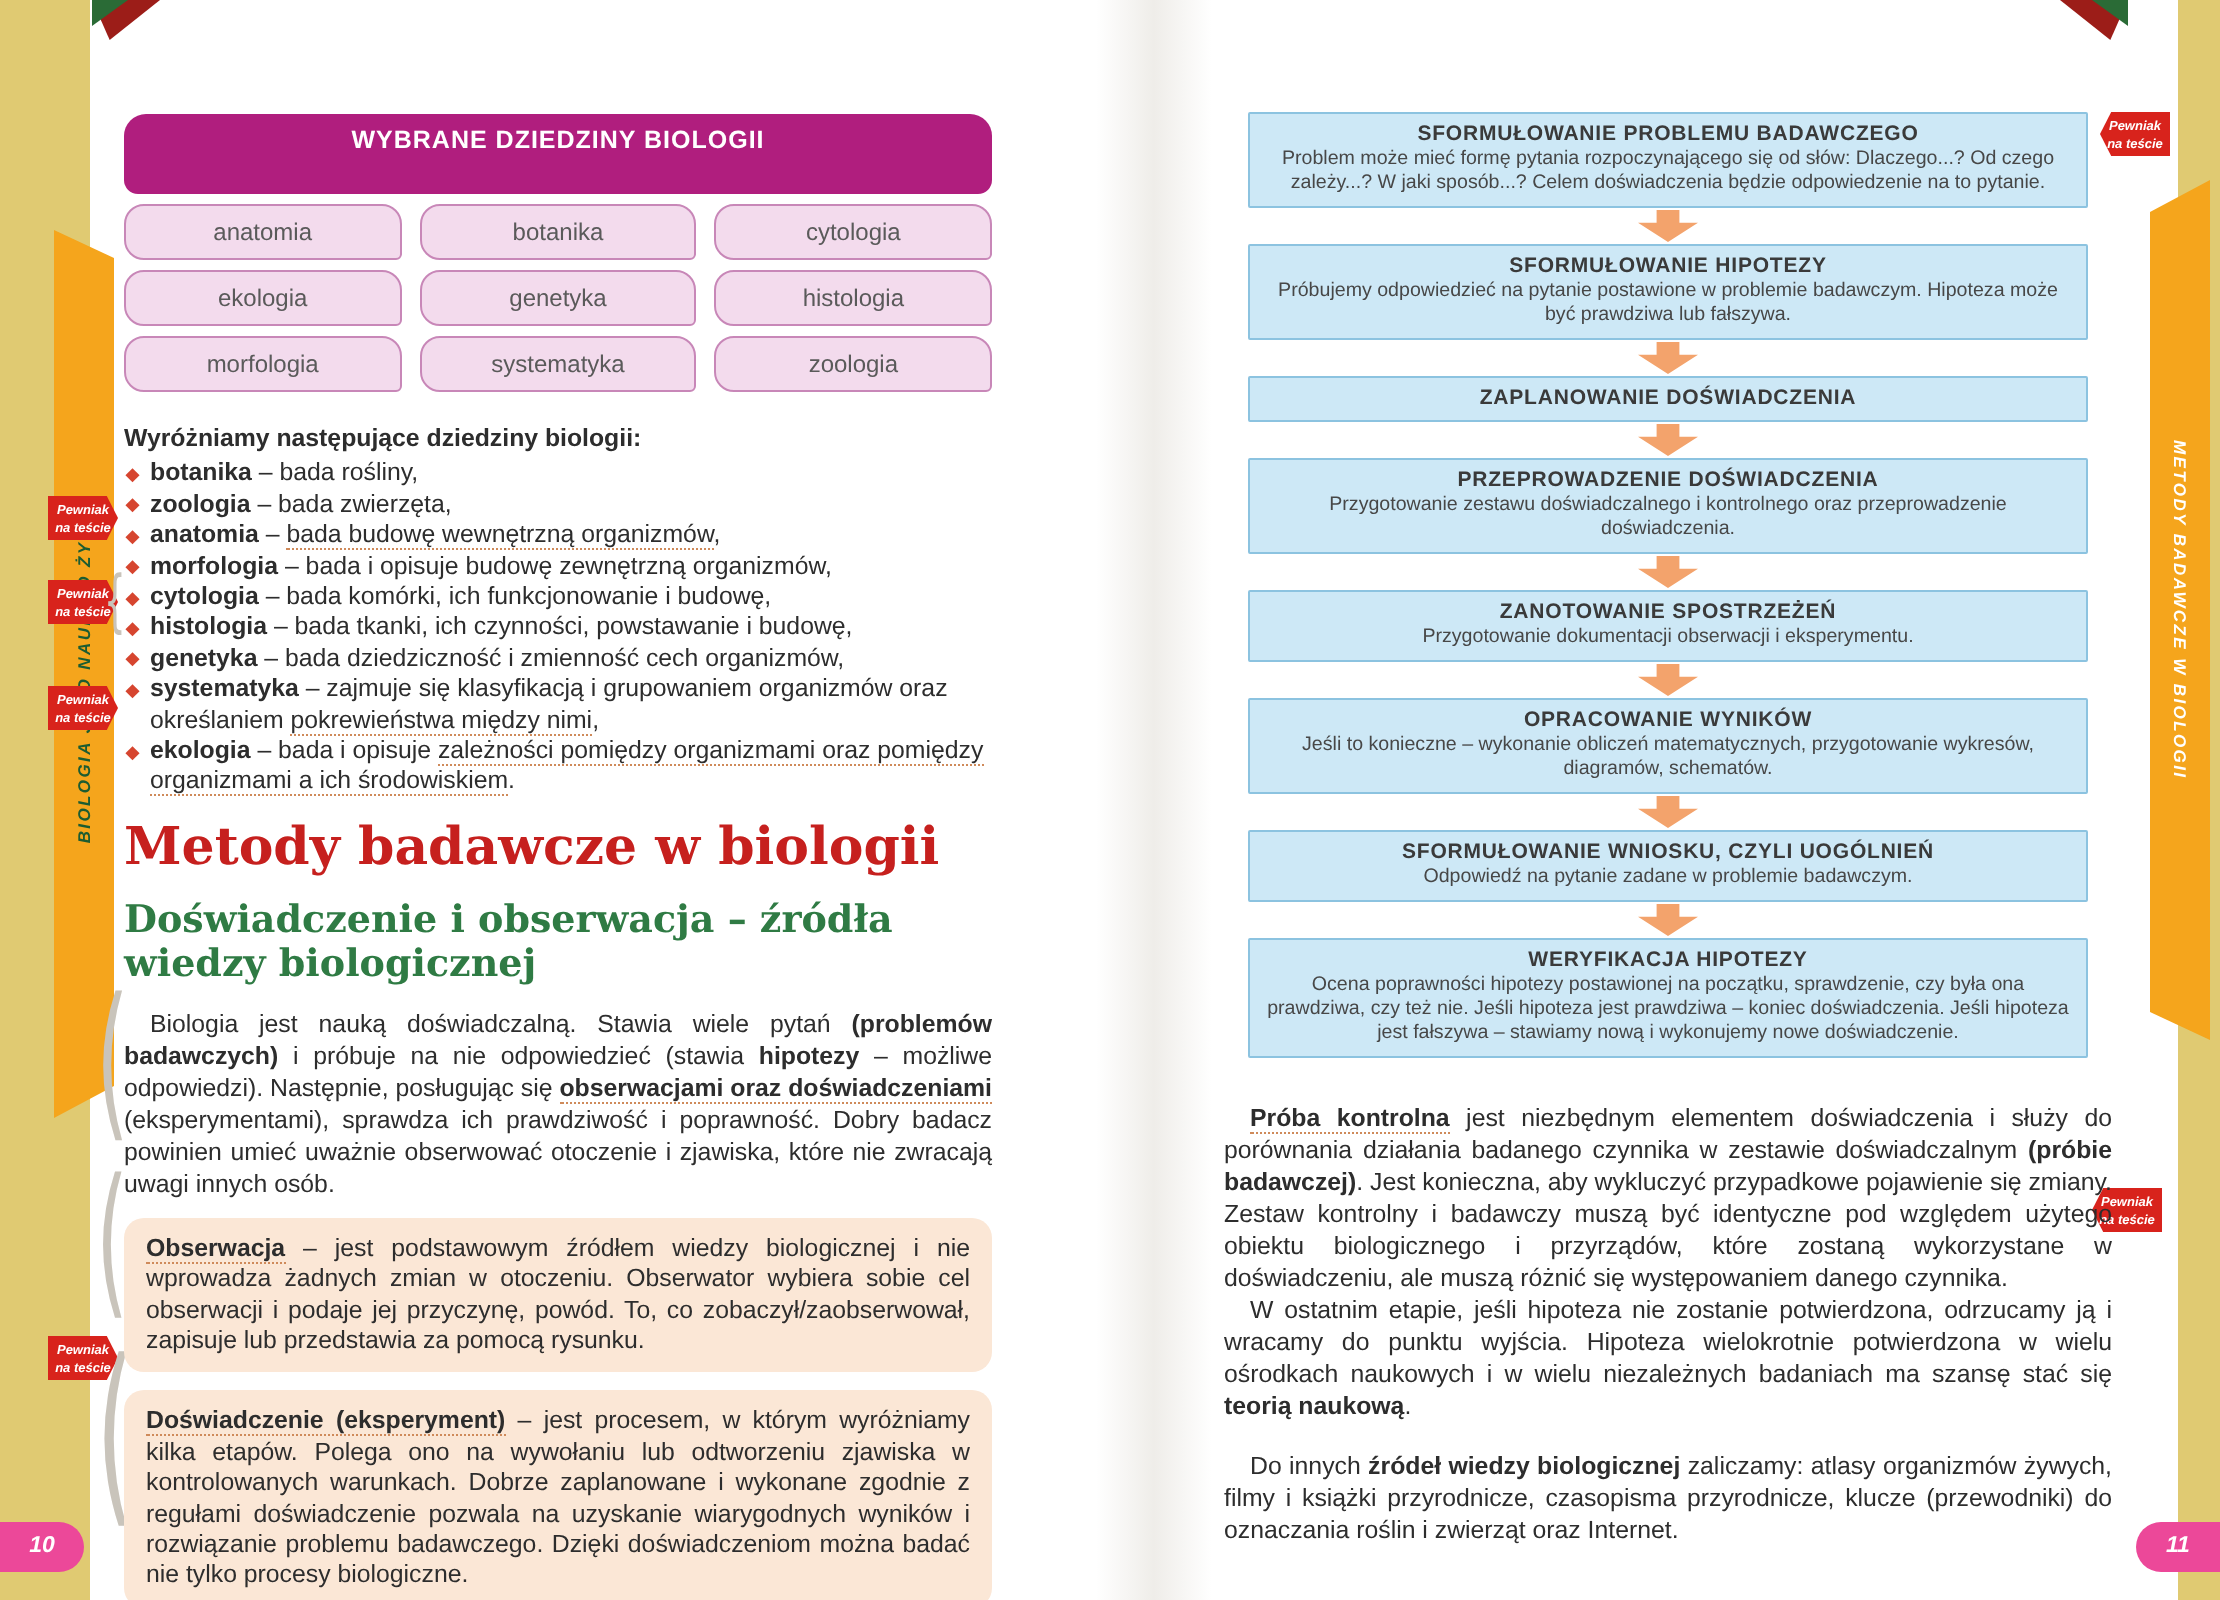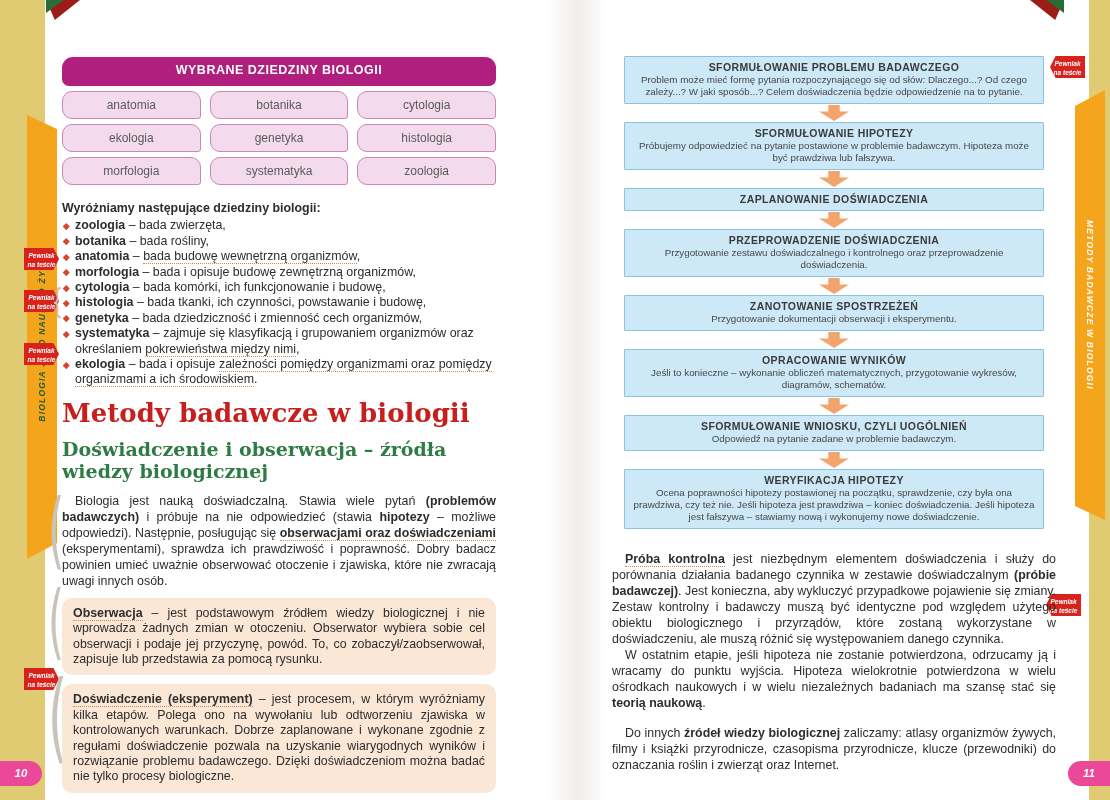--- a/index.html
+++ b/index.html
@@ -32,21 +32,21 @@
   
   .tab{position:absolute;width:35px;height:22px;background:#d8231c;color:#fff;font-size:6.5px;
        font-weight:bold;font-style:italic;line-height:1.4;text-align:center;box-sizing:border-box;padding-top:3px;}
   .tab.pr{clip-path:polygon(0 0,84% 0,100% 50%,84% 100%,0 100%);}
   .tab.pl{clip-path:polygon(16% 0,100% 0,100% 100%,16% 100%,0 50%);}
   .tab span{display:block;}
   .brace{position:absolute;color:#c9c4bb;line-height:1;transform:scaleX(.5);transform-origin:left center;
          font-family:"DejaVu Sans",sans-serif;}
   
   .left-col{position:absolute;left:62px;top:57px;width:434px;}
-  .tbl-header{height:29px;background:#b01e7e;border-radius:11px 11px 7px 7px;color:#fff;font-weight:bold;
+  .tbl-header{height:40px;background:#b01e7e;border-radius:11px 11px 7px 7px;color:#fff;font-weight:bold;
               font-size:12.5px;letter-spacing:.5px;text-align:center;line-height:27px;}
   .tbl-grid{display:grid;grid-template-columns:1fr 1fr 1fr;gap:5px 9px;margin-top:5px;}
   .tbl-cell{height:26px;background:#f3dbed;border:1.5px solid #c887b8;border-radius:10px 10px 3px 10px;
             text-align:center;line-height:26px;font-size:12px;color:#5a5a5a;box-sizing:content-box;}
   .defs{margin-top:16px;font-size:12.4px;line-height:15.4px;}
   .defs-intro{font-weight:bold;margin-bottom:2px;}
   .def-item{position:relative;padding-left:13px;}
   .def-bullet{position:absolute;left:2px;top:5.5px;width:4.5px;height:4.5px;background:#d6452f;transform:rotate(45deg);}
   .h1{margin-top:10px;font-family:"DejaVu Serif",serif;font-weight:bold;font-size:26px;color:#c6201e;}
   .h2{margin-top:10px;font-family:"DejaVu Serif",serif;font-weight:bold;font-size:19px;line-height:1.18;color:#2f7b44;}
@@ -127,22 +127,22 @@
       <div class="tbl-cell">genetyka</div>
       <div class="tbl-cell">histologia</div>
       <div class="tbl-cell">morfologia</div>
       <div class="tbl-cell">systematyka</div>
       <div class="tbl-cell">zoologia</div>
     </div>
   </div>
 
   <div class="defs">
     <div class="defs-intro">Wyróżniamy następujące dziedziny biologii:</div>
+    <div class="def-item"><span class="def-bullet"></span><span><span class="b">botanika</span><span> – bada rośliny,</span></span></div>
     <div class="def-item"><span class="def-bullet"></span><span><span class="b">zoologia</span><span> – bada zwierzęta,</span></span></div>
-    <div class="def-item"><span class="def-bullet"></span><span><span class="b">botanika</span><span> – bada rośliny,</span></span></div>
     <div class="def-item"><span class="def-bullet"></span><span><span class="b">anatomia</span><span> – </span><span class="u">bada budowę wewnętrzną organizmów</span><span>,</span></span></div>
     <div class="def-item"><span class="def-bullet"></span><span><span class="b">morfologia</span><span> – bada i opisuje budowę zewnętrzną organizmów,</span></span></div>
     <div class="def-item"><span class="def-bullet"></span><span><span class="b">cytologia</span><span> – bada komórki, ich funkcjonowanie i budowę,</span></span></div>
     <div class="def-item"><span class="def-bullet"></span><span><span class="b">histologia</span><span> – bada tkanki, ich czynności, powstawanie i budowę,</span></span></div>
     <div class="def-item"><span class="def-bullet"></span><span><span class="b">genetyka</span><span> – bada dziedziczność i zmienność cech organizmów,</span></span></div>
     <div class="def-item"><span class="def-bullet"></span><span><span class="b">systematyka</span><span> – zajmuje się klasyfikacją i grupowaniem organizmów oraz określaniem </span><span class="u">pokrewieństwa między nimi</span><span>,</span></span></div>
     <div class="def-item"><span class="def-bullet"></span><span><span class="b">ekologia</span><span> – bada i opisuje </span><span class="u">zależności pomiędzy organizmami oraz pomiędzy organizmami a ich środowiskiem</span><span>.</span></span></div>
   </div>
 
   <div class="h1">Metody badawcze w biologii</div>

